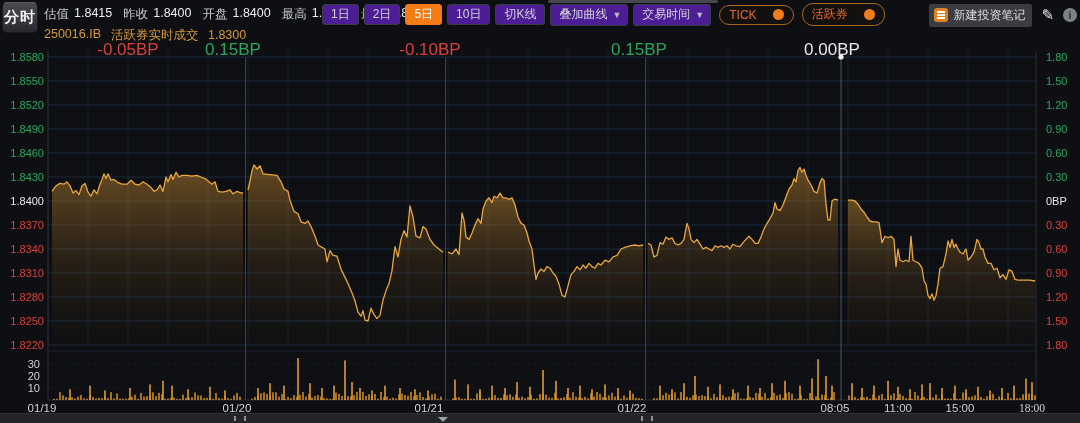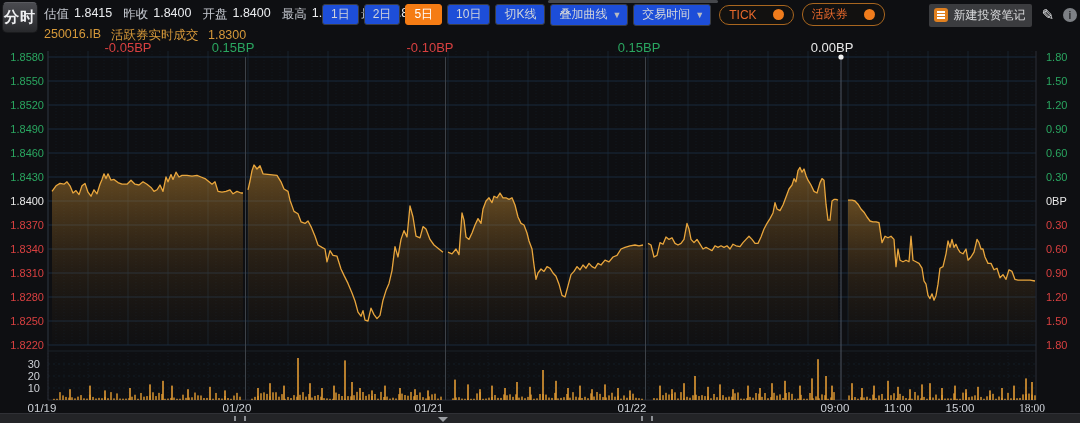--- a/index.html
+++ b/index.html
@@ -16,42 +16,42 @@
     display:flex; align-items:center; justify-content:center; letter-spacing:1px;
   }
   #quote-fields { position:absolute; left:44px; top:5px; height:18px; display:flex; align-items:center; gap:11px; font-size:12.5px; white-space:nowrap; }
   .qf { display:flex; gap:5px; }
   .qf .lbl { color:#c6cad1; }
   .qf .val { color:#eaecef; }
   #row2 { position:absolute; left:44px; top:27px; font-size:12.5px; color:#d6993a; display:flex; gap:10px; white-space:nowrap; }
 
   #toolbar-buttons { position:absolute; left:322px; top:4px; height:21px; display:flex; align-items:center; gap:5px; }
   .tbtn {
-    background:#1d4ed8; border:1px solid #3a3d43; border-radius:3px; color:#d2d5da;
+    background:#4c1d95; border:1px solid #3a3d43; border-radius:3px; color:#d2d5da;
     font-size:12px; padding:2px 8px; line-height:15px; cursor:pointer; white-space:nowrap;
   }
   .tbtn.active { background:#f57c14; border-color:#f57c14; color:#fff; }
   .tbtn.drop { padding-right:6px; }
   .tbtn .arr { color:#b9bcc2; font-size:9px; margin-left:5px; }
   .toggle {
     border:1px solid #a8661f; border-radius:11px; background:rgba(30,22,12,.25);
     color:#e8692c; font-size:12px; padding:2px 9px; display:flex; align-items:center; gap:16px; cursor:pointer; margin-left:3px;
   }
   .toggle .dot { width:11px; height:11px; border-radius:50%; background:#f07c1c; }
 
   #right-cluster { position:absolute; right:3px; top:4px; height:22px; display:flex; align-items:center; gap:9px; }
   #note-btn { background:#3b3c3f; border-radius:2px; padding:3px 7px 3px 5px; display:flex; align-items:center; gap:5px; cursor:pointer; }
   #note-icon { width:14px; height:14px; background:#e1801f; border-radius:3px; position:relative; }
   #note-icon::before { content:""; position:absolute; left:3px; top:3px; width:8px; height:1.5px; background:#fff; box-shadow:0 3px 0 #fff, 0 6px 0 #fff; }
   #note-label { font-size:12px; color:#dadbdd; white-space:nowrap; }
   #pen-icon { color:#e3e4e6; font-size:15px; cursor:pointer; }
   #info-circle { width:14px; height:14px; border-radius:50%; background:#7d8085; color:#2a2b2d; font-size:10px; font-weight:bold; display:flex; align-items:center; justify-content:center; cursor:pointer; }
 
   
-  .bp-label { position:absolute; top:40px; transform:translateX(-50%); font-size:13px; white-space:nowrap; }
+  .bp-label { position:absolute; top:40px; transform:translateX(-50%); font-size:17px; white-space:nowrap; }
   .yl { position:absolute; left:2px; width:42px; text-align:right; font-size:11px; }
   .yr { position:absolute; left:1046px; font-size:11px; }
   .vl { position:absolute; left:2px; width:38px; text-align:right; font-size:11px; color:#cdd0d5; }
   .xt { position:absolute; top:402px; transform:translateX(-50%); font-size:11.5px; color:#cdd1d7; }
   .c-g { color:#2aa660; } .c-r { color:#d84040; } .c-w { color:#e8e8e8; }
 
   #chart-svg { position:absolute; left:0; top:0; }
 
   
   #splitter { position:absolute; left:0; top:413px; width:1080px; height:10px; background:#232427; border-top:1px solid #303136; }
@@ -854,21 +854,21 @@
       <div class="yr c-r" style="top:291px;">1.20</div>
       <div class="yr c-r" style="top:315px;">1.50</div>
       <div class="yr c-r" style="top:339px;">1.80</div>
       <div class="vl" style="top:358px;">30</div>
       <div class="vl" style="top:370px;">20</div>
       <div class="vl" style="top:382px;">10</div>
       <div class="xt" style="left:42px;">01/19</div>
       <div class="xt" style="left:237px;">01/20</div>
       <div class="xt" style="left:429px;">01/21</div>
       <div class="xt" style="left:632px;">01/22</div>
-      <div class="xt" style="left:835px;">09:00</div>
+      <div class="xt" style="left:835px;">08:05</div>
       <div class="xt" style="left:898px;">11:00</div>
       <div class="xt" style="left:960px;">15:00</div>
       <div class="xt" style="left:1032px;font-family:Liberation Serif, serif;">18:00</div>
     </div>
 
   <div id="splitter">
       <div class="grip" style="left: 234px;"></div>
       <div class="grip" style="left: 641px;"></div>
       <div id="grip-arrow" style="left: 438px;"></div>
     </div>

